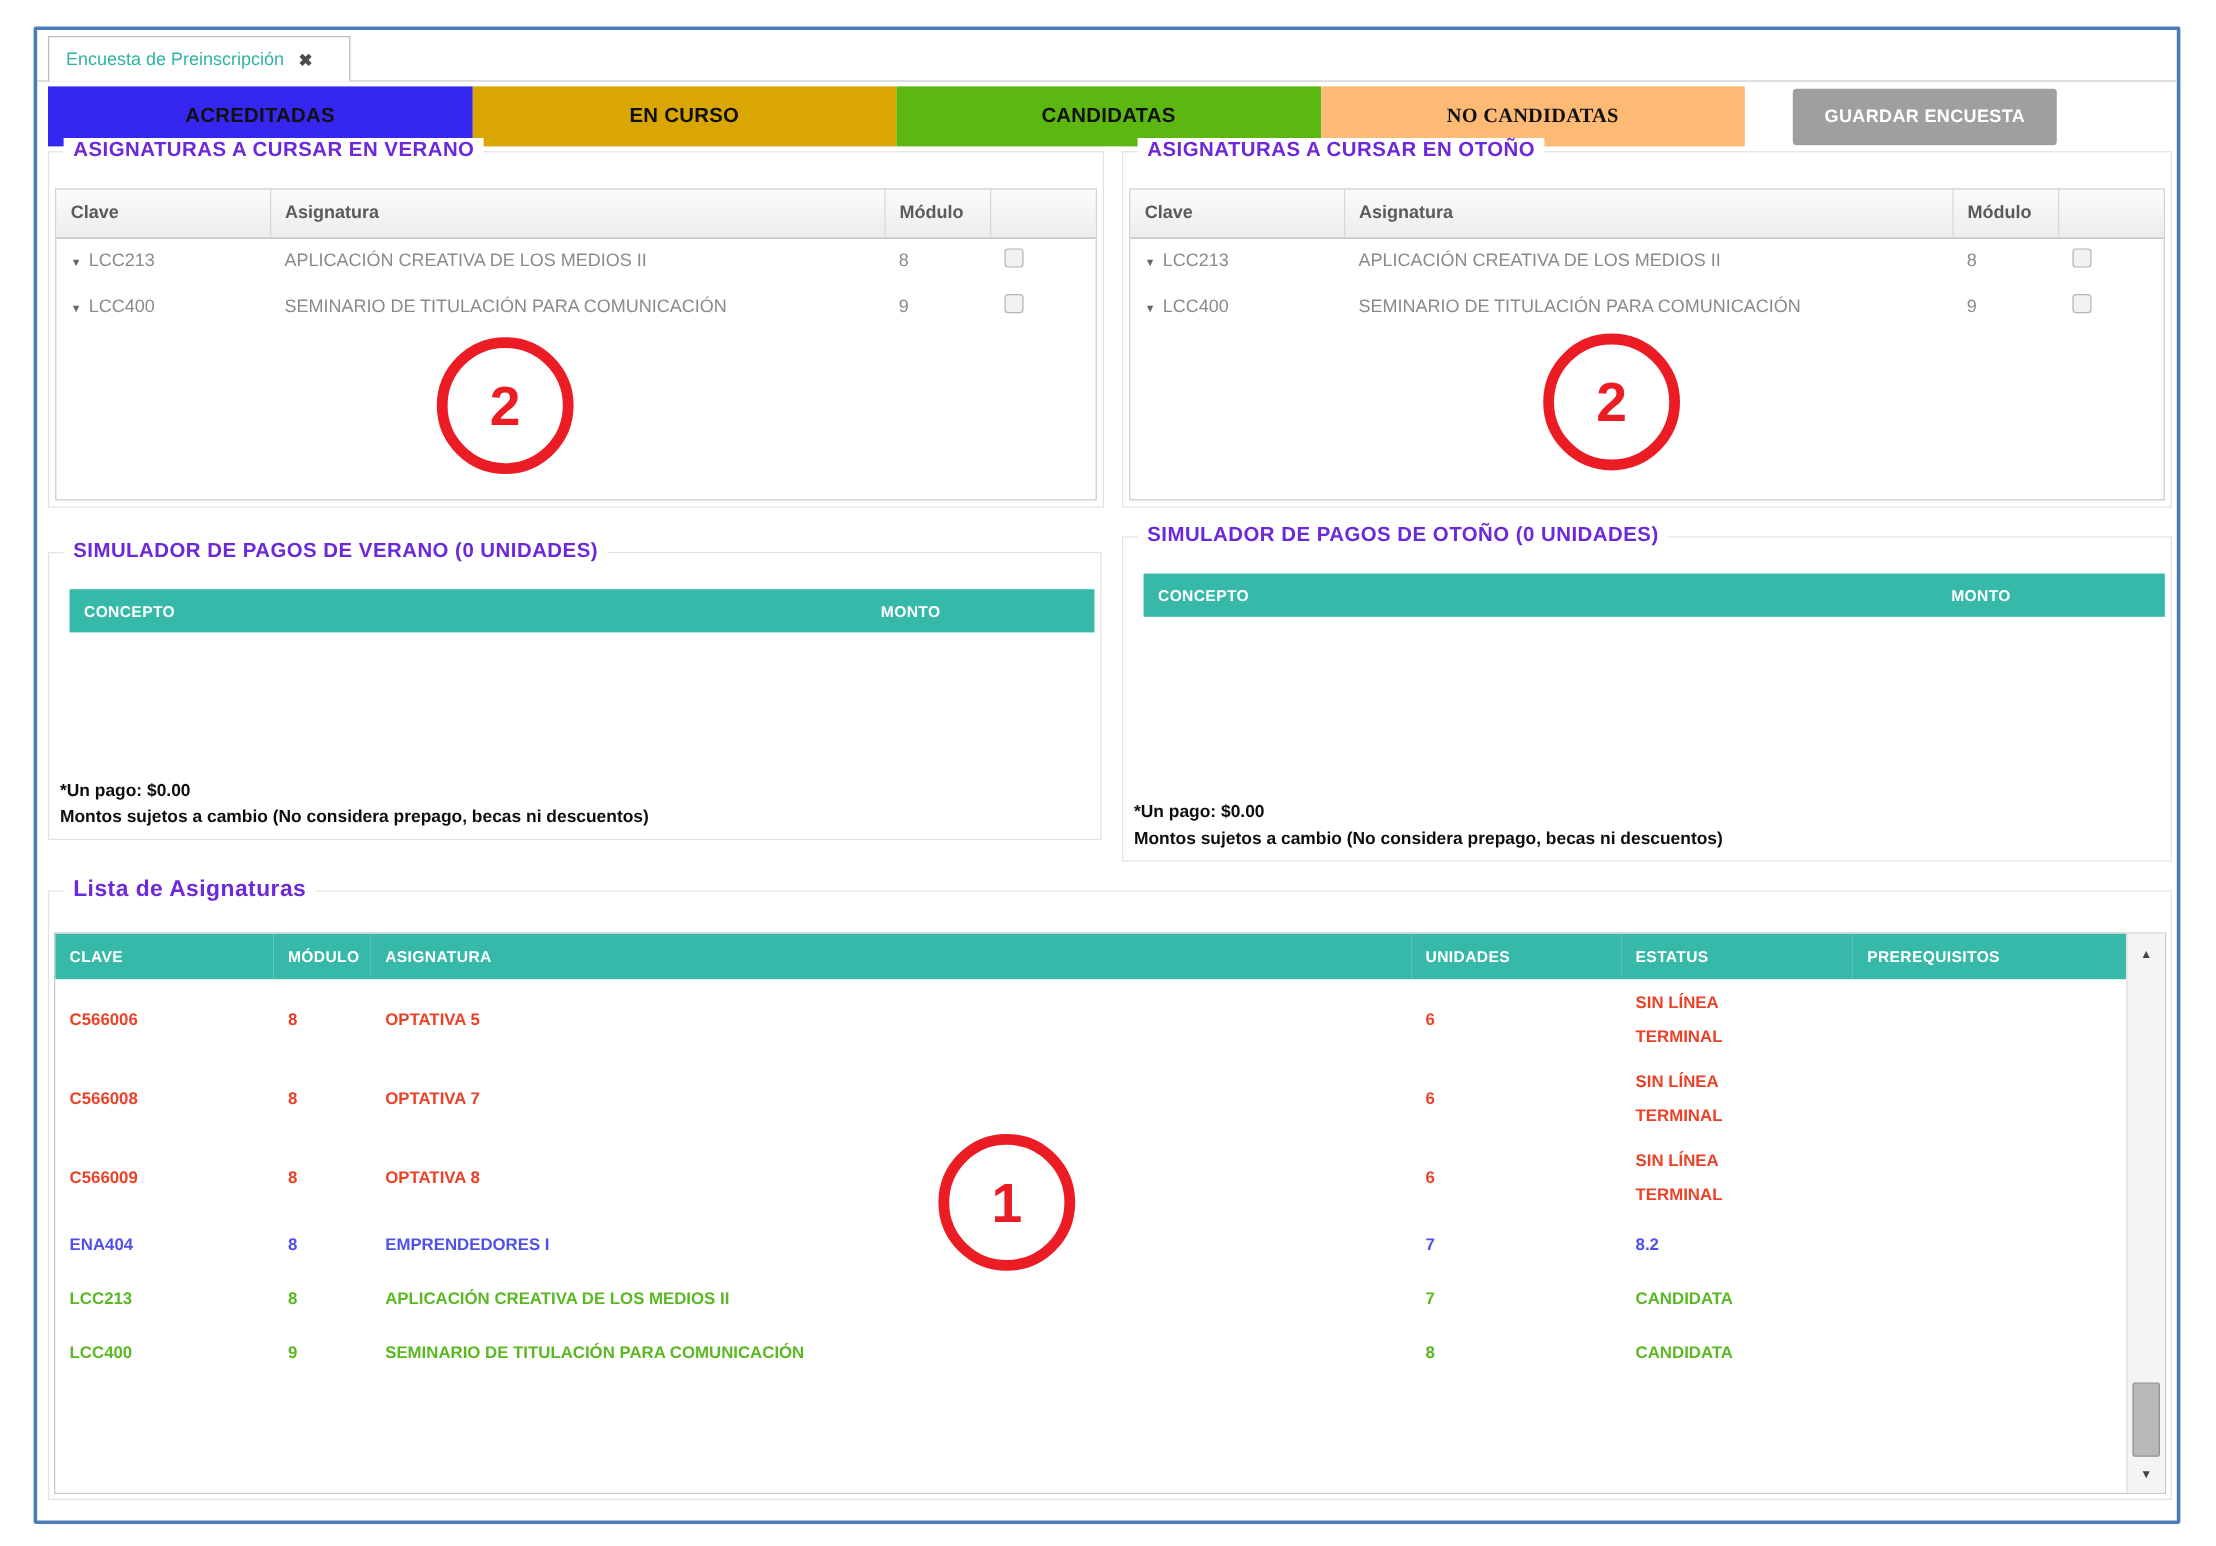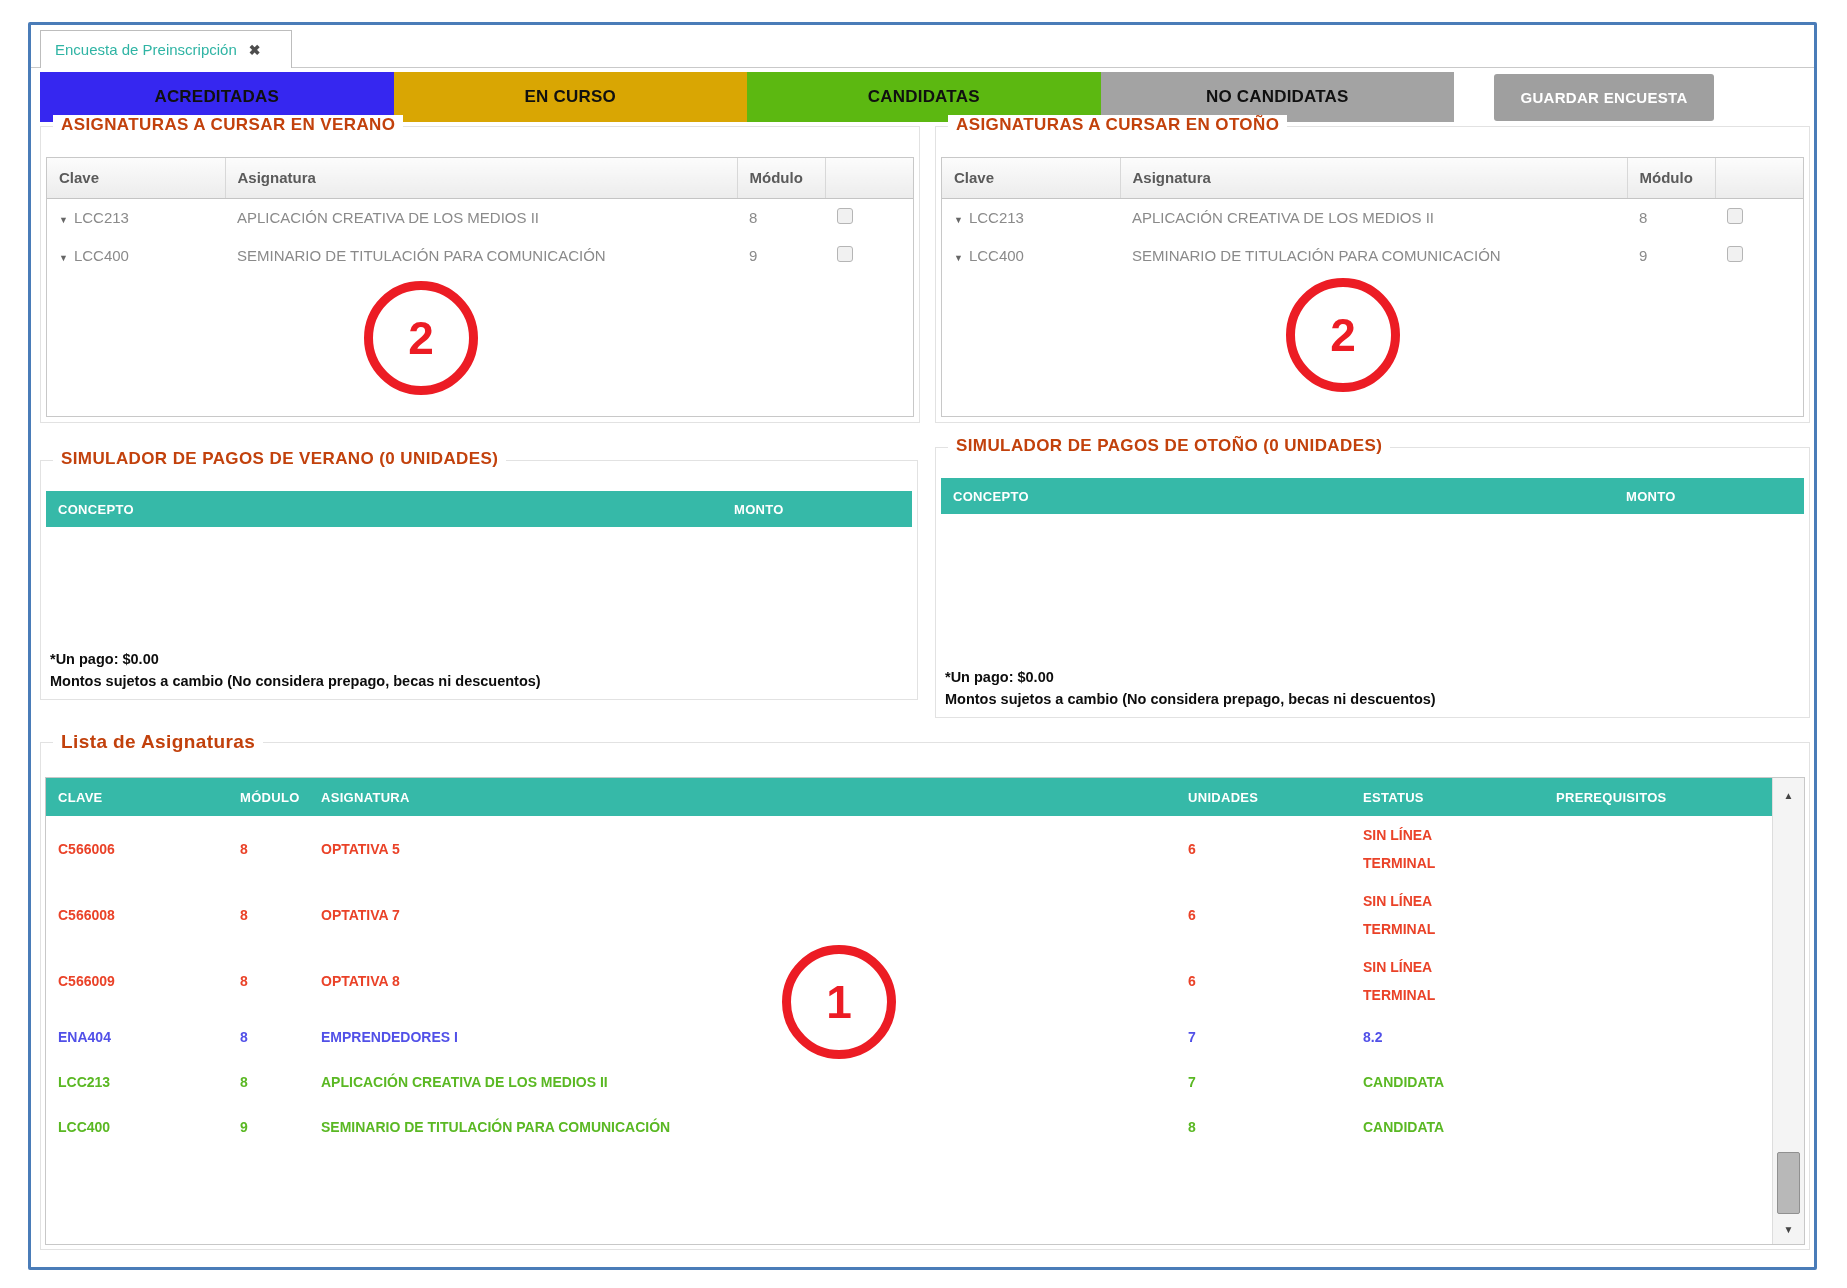--- a/index.html
+++ b/index.html
@@ -17,51 +17,51 @@
   .tab-title { color:#2fb4a4; font-size:15px; }
   .tab-close { color:#4d4d4d; font-size:14px; font-weight:bold; cursor:default; }
 
   
   .legend { position:absolute; left:40px; top:72px; width:1414px; height:50px; display:flex; z-index:2;}
   .legend-seg { flex:1 1 0; display:flex; align-items:center; justify-content:center;
                 color:#101010; font-weight:bold; font-size:17px; letter-spacing:0.2px; }
   .seg-blue  { background:#3627f0; }
   .seg-gold  { background:#d9a603; }
   .seg-green { background:#5cb811; }
-  .seg-red   { background:#a3a3a3; }
+  .seg-red   { background:#fdba74;font-family:Liberation Serif, serif; }
 
   .save-btn { position:absolute; left:1494px; top:74px; width:220px; height:47px;
               background:#9f9f9f; border:none; border-radius:3px; color:#fff;
               font-family:"Liberation Sans", sans-serif;
               font-weight:bold; font-size:15px; letter-spacing:0.3px; cursor:pointer; z-index:2;}
 
   
   .fs { position:absolute; border:1px solid #e2e2e2; background:#fff; z-index:2;}
   .fs-legend { position:absolute; top:-12px; left:12px; background:#fff; padding:0 8px;
-               font-weight:bold; color:#c2410c; font-size:17px; letter-spacing:0.4px; white-space:nowrap; }
+               font-weight:bold; color:#6d28d9; font-size:17px; letter-spacing:0.4px; white-space:nowrap; }
 
   .fs-verano { left:40px; top:126px; width:880px; height:297px; }
   .fs-otono  { left:935px; top:126px; width:875px; height:297px; }
 
   .asig-box { position:absolute; left:5px; right:5px; top:30px; bottom:5px; border:1px solid #c8c8c8; overflow:hidden; }
   .asig-table { width:100%; border-collapse:collapse; table-layout:fixed; }
   .asig-table th { background:linear-gradient(#fcfcfc,#ececec); border-right:1px solid #d8d8d8;
                    border-bottom:1px solid #c4c4c4; text-align:left; padding:10px 12px;
                    font-size:15px; color:#5a5a5a; height:40px; }
   .asig-table th:last-child { border-right:none; }
   .asig-table td { padding:8px 12px; font-size:15px; color:#8a8a8a; height:38px; }
   .tri { color:#666; font-size:9px; margin-right:6px; cursor:pointer; }
   .cbcell { text-align:left; }
   .cbx { display:inline-block; width:16px; height:16px; border:1px solid #b5b5b5;
          border-radius:3px; background:#f1f1f1; cursor:pointer; }
 
   
   .fs-simv { left:40px;  top:460px; width:878px; height:240px; }
   .fs-simo { left:935px; top:447px; width:875px; height:271px; }
-  .sim-head { position:absolute; left:5px; right:5px; top:30px; height:36px; background:#36b9a8;
+  .sim-head { position:absolute; left:17px; right:5px; top:30px; height:36px; background:#36b9a8;
               display:flex; align-items:center; color:#fff; font-weight:bold; font-size:13px; letter-spacing:0.3px; }
   .sim-concepto { flex:1 1 auto; padding-left:12px; }
   .sim-monto { width:178px; }
   .sim-footer { position:absolute; left:9px; bottom:7px; font-weight:bold; color:#0d0d0d;
                 font-size:14.5px; line-height:22px; }
 
   
   .fs-lista { left:40px; top:742px; width:1770px; height:508px; }
   .fs-lista .fs-legend { font-size:19px; }
   .lista-box { position:absolute; left:4px; right:4px; top:34px; bottom:4px; border:1px solid #c8c8c8; }

